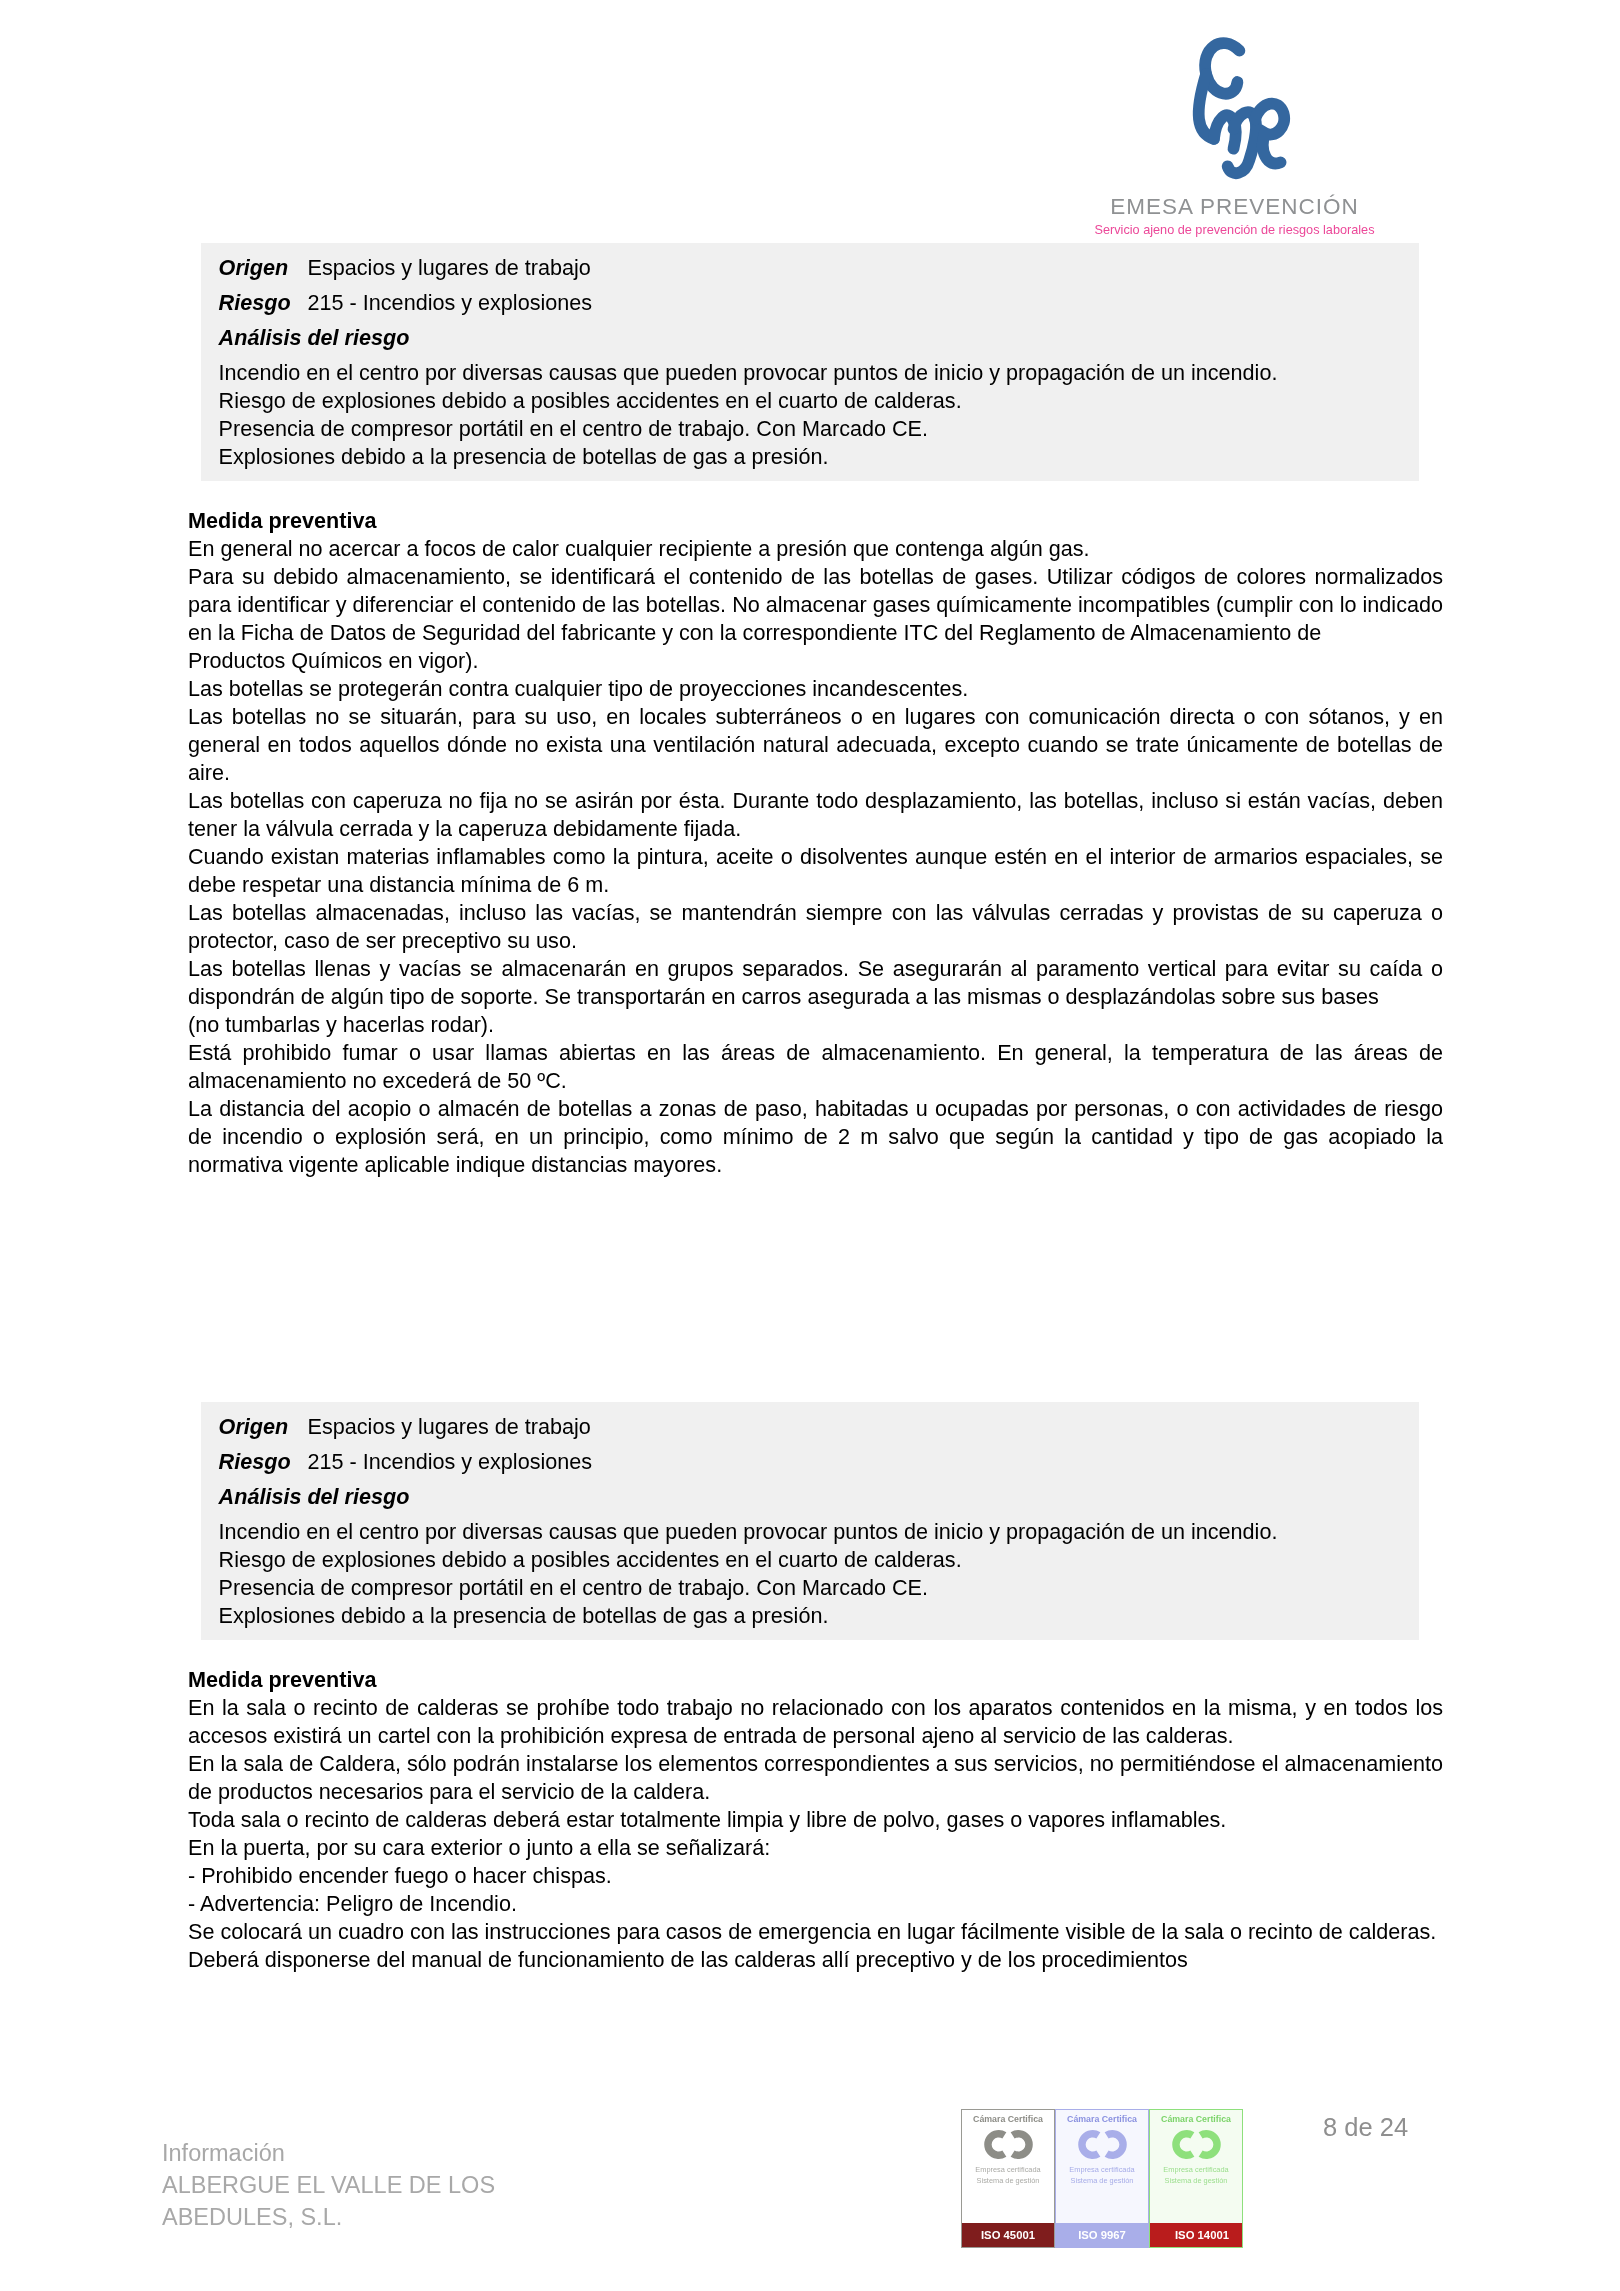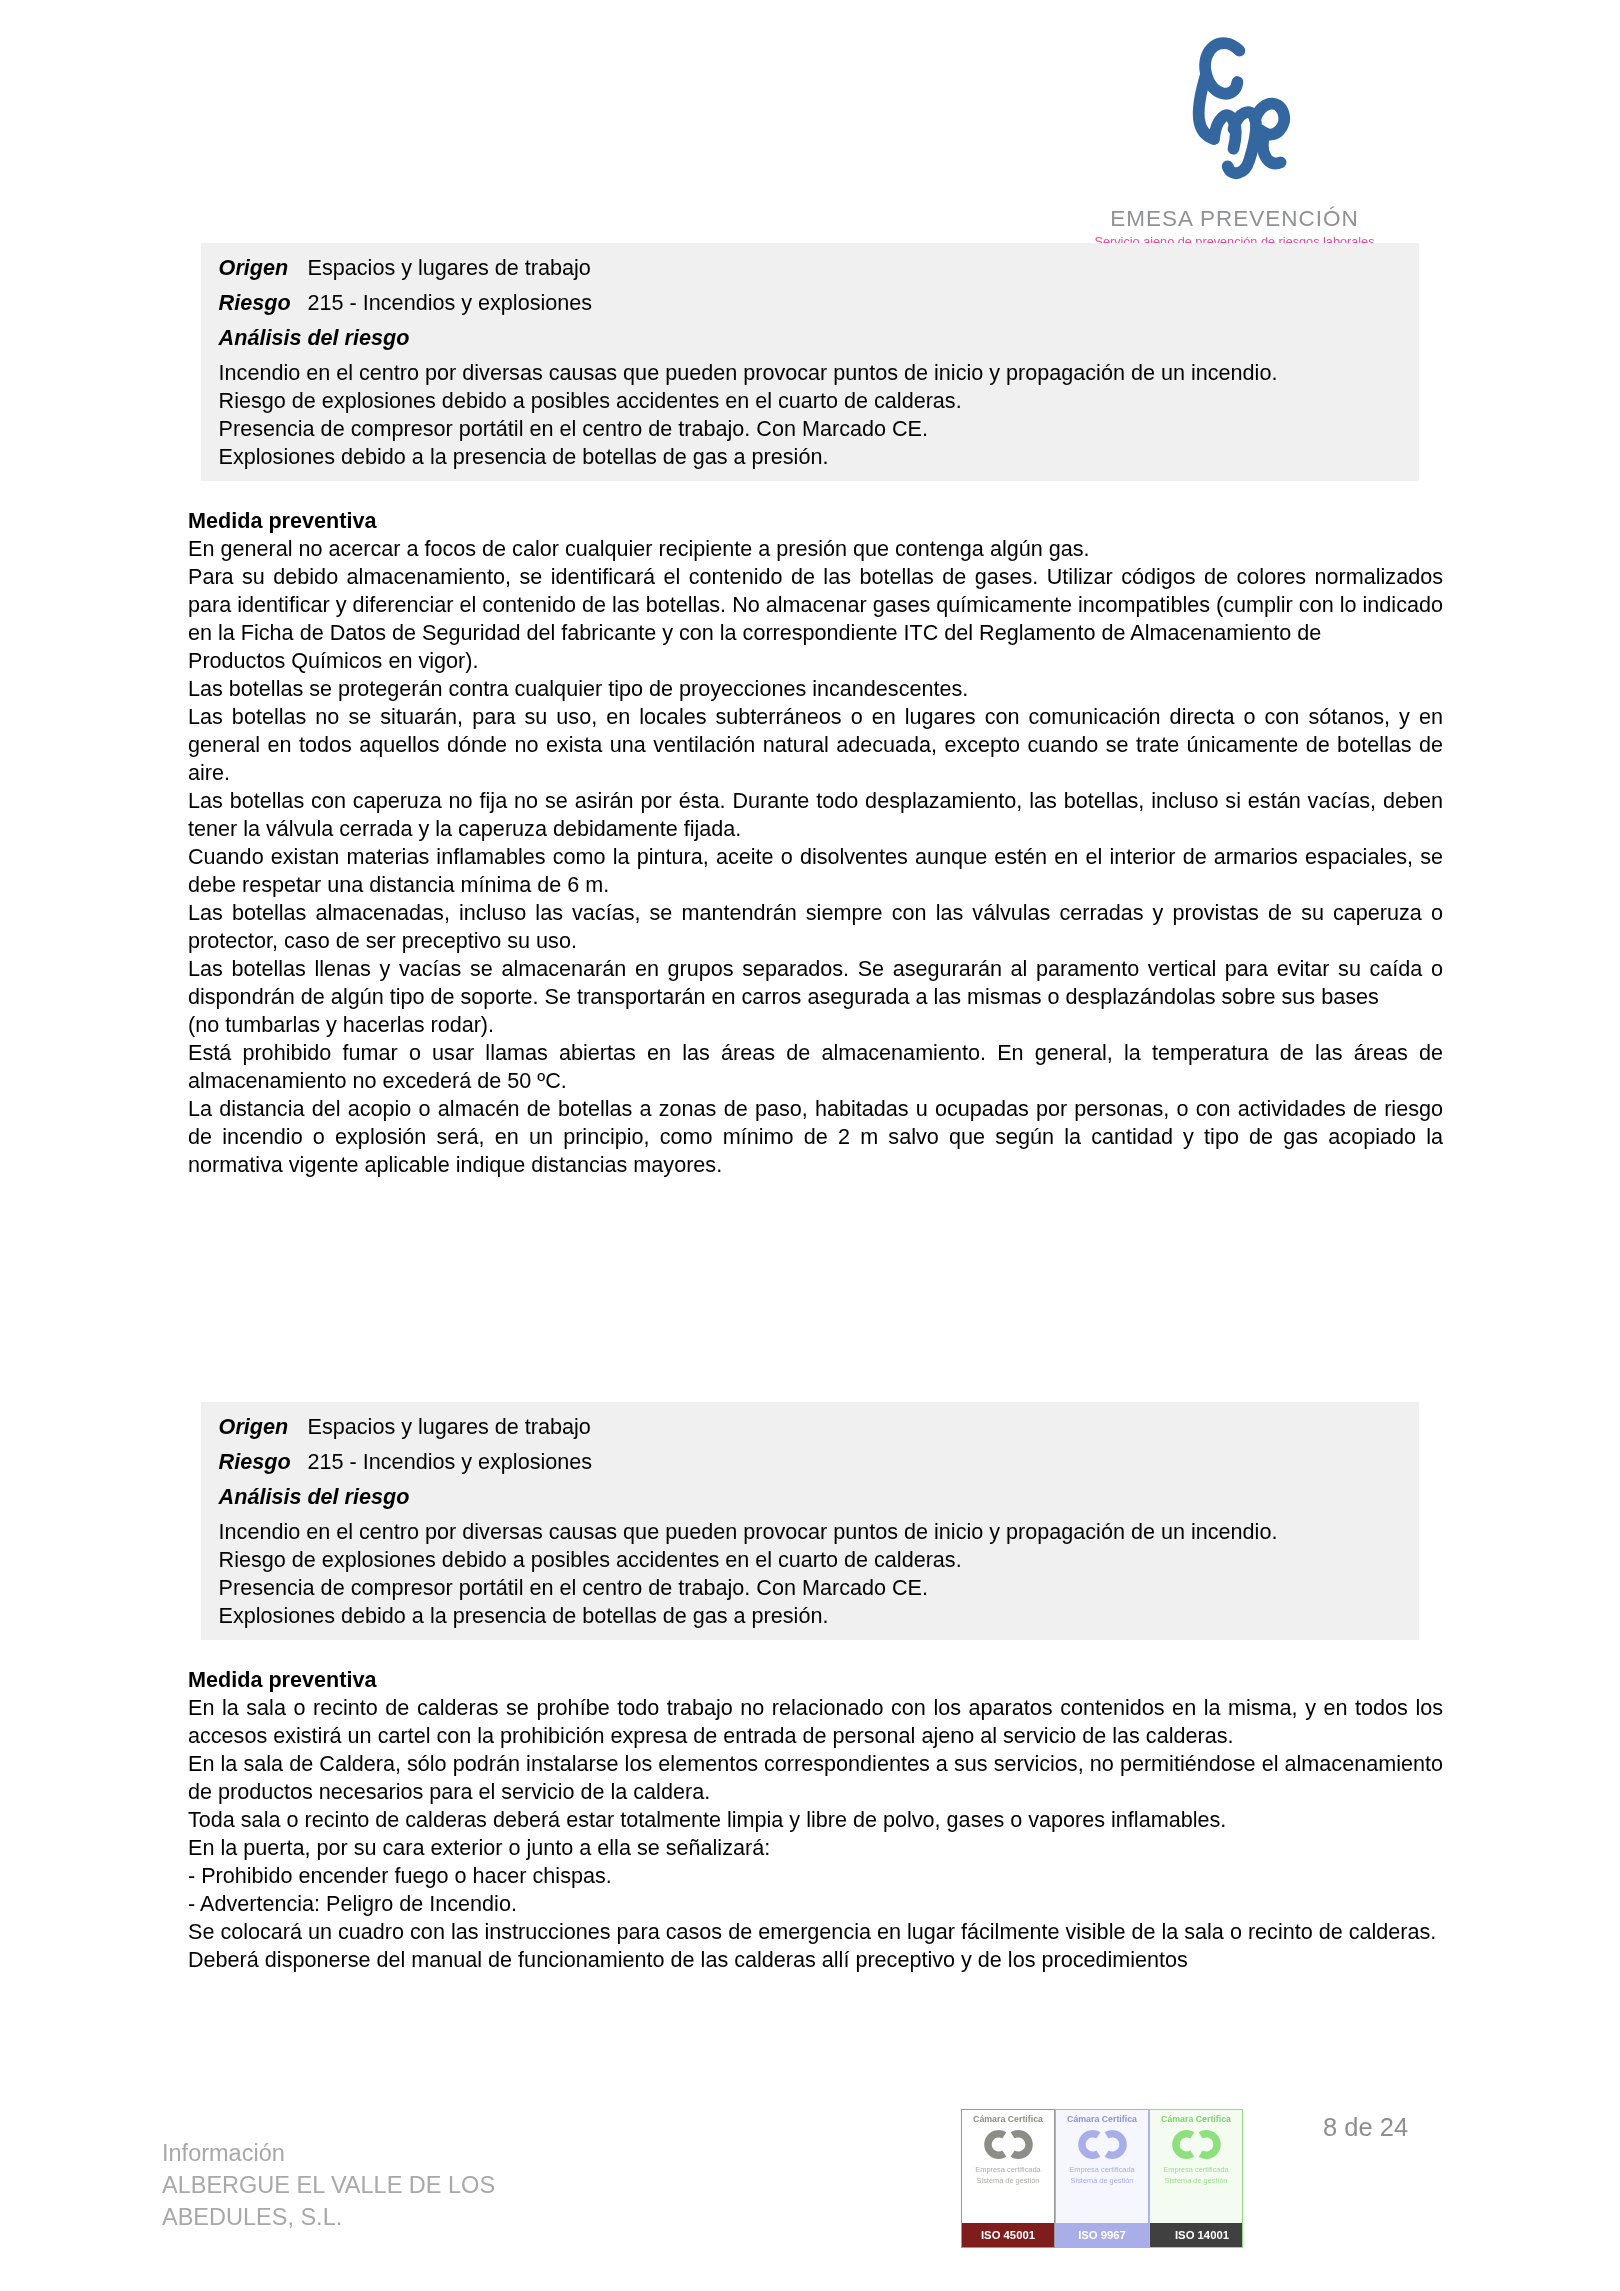--- a/index.html
+++ b/index.html
@@ -11,21 +11,21 @@
     color: #000;
   }
 
   
   .logo-block {
     position: absolute; top: 27.4px; left: 1068px; width: 333px;
     text-align: center;
   }
   .logo-script { height: 159px; display: flex; align-items: center; justify-content: center; }
   .logo-company {
-    font-size: 22.5px; color: #8f9193; letter-spacing: 1px; margin-top: 20px;
+    font-size: 22.5px; color: #8f9193; letter-spacing: 1px; margin-top: 8px;
   }
   .logo-tagline {
     font-size: 12.7px; color: #ec4899; margin-top: 2.9px;
   }
 
   
   .risk-block {
     position: absolute; left: 201px; width: 1218px;
     background: #f0f0f0;
     padding: 6.9px 9.8px 9.8px 17.6px;
@@ -71,21 +71,21 @@
   .badge-bar {
     margin-top: auto; align-self: stretch; height: 24.5px;
     display: flex; align-items: center; justify-content: center;
     color: #fff; font-size: 11.3px; font-weight: bold;
   }
   .badge.gray  { border-color: #9a9a94; color: #8d8d87; }
   .badge.gray  .badge-bar { background: #7f1d1d; }
   .badge.blue  { border-color: #a9aee9; color: #8b92e0; background: #f6f7fe; }
   .badge.blue  .badge-bar { background: #a9aee9; }
   .badge.green { border-color: #8ee07c; color: #7cd46a; background: #f4fcf1; }
-  .badge.green .badge-bar { background: #404040; padding-left: 12px; }
+  .badge.green .badge-bar { background: #b91c1c; padding-left: 12px; }
 
   .page-number {
     position: absolute; left: 1323px; top: 2113px;
     color: #8f8f8f; font-size: 25.5px;
   }
 </style>
 </head>
 <body>
 
 <div class="logo-block">

